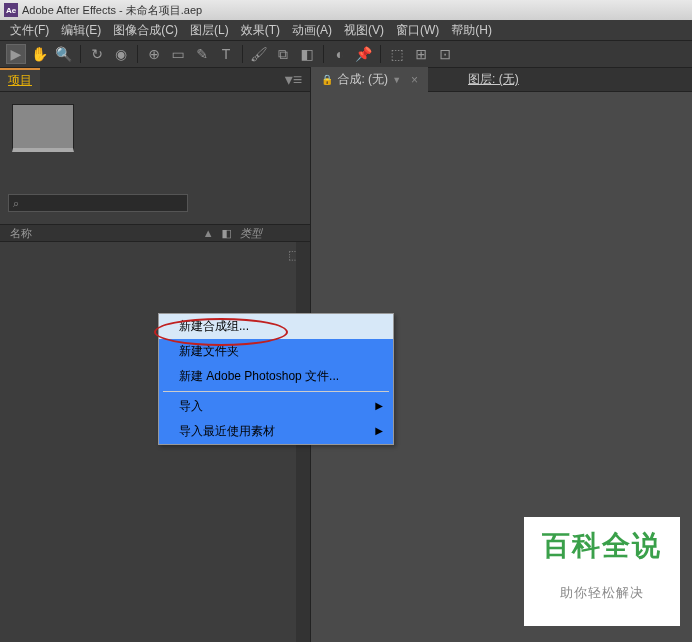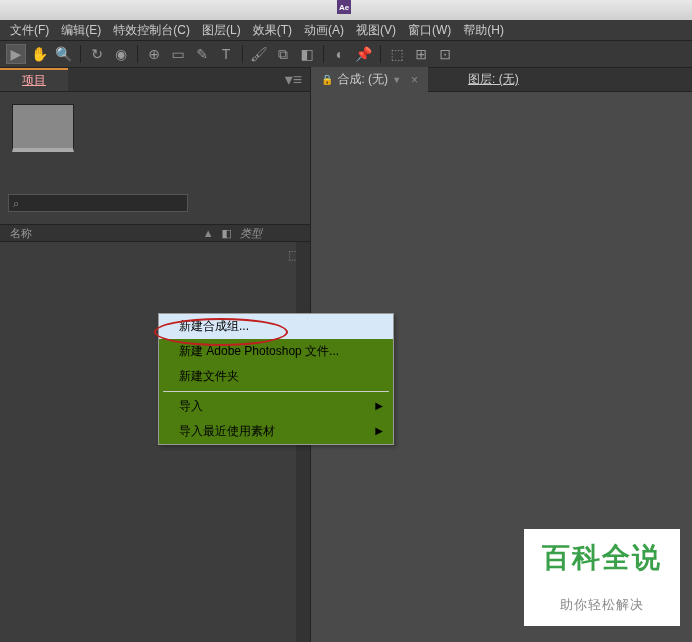--- a/index.html
+++ b/index.html
@@ -1,33 +1,33 @@
 <!DOCTYPE html>
 <html><head>
   <meta charset="utf-8">
   <style>
     * { margin: 0; padding: 0; box-sizing: border-box; font-family: "Microsoft YaHei", Arial, sans-serif; }
     body { width: 692px; height: 642px; background: #4a4a4a; overflow: hidden; position: relative; }
     
-    .titlebar { height: 20px; background: linear-gradient(#e8e8e8, #d0d0d0); display: flex; align-items: center; padding: 0 4px; font-size: 11px; color: #333; flex-direction: column; }
+    .titlebar { height: 20px; background: linear-gradient(#e8e8e8, #d0d0d0); display: flex; align-items: center; padding: 0 4px; font-size: 11px; color: #333; }
     .titlebar .icon { width: 14px; height: 14px; background: #5a3a7a; margin-right: 4px; display: inline-flex; align-items: center; justify-content: center; font-size: 8px; color: #fff; font-weight: bold; }
     
     .menubar { height: 20px; background: #3a3a3a; display: flex; align-items: center; padding: 0 4px; font-size: 12px; color: #ccc; }
     .menubar .menu-item { padding: 17px 6px; cursor: pointer; }
     
     .toolbar { height: 28px; background: #383838; border-top: 1px solid #222; border-bottom: 1px solid #222; display: flex; align-items: center; padding: 0 6px; gap: 4px; }
     .tool { width: 20px; height: 20px; display: flex; align-items: center; justify-content: center; color: #999; cursor: pointer; font-size: 14px; }
     .tool.active { background: #555; border: 1px solid #666; }
     .sep { width: 1px; height: 18px; background: #222; margin: 0 2px; }
     
     .main-area { display: flex; height: calc(100% - 68px); }
     
     .left-panel { width: 311px; background: #3d3d3d; border-right: 1px solid #222; display: flex; flex-direction: column; }
     .tab-row { height: 24px; background: #333; display: flex; align-items: center; border-bottom: 1px solid #222; }
-    .tab { padding: 4px 22px; font-size: 12px; color: #fca5a5; cursor: pointer; height: 100%; display: flex; align-items: center; text-decoration: underline; }
+    .tab { padding: 4px 8px; font-size: 12px; color: #eab308; cursor: pointer; height: 100%; display: flex; align-items: center; text-decoration: underline; }
     .tab.active { background: #3d3d3d; border-top: 2px solid #d88c3a; }
     .tab-spacer { flex: 1; }
     .tab-menu { padding: 0 8px; color: #888; cursor: pointer; }
     
     .thumb-area { padding: 12px; }
     .thumb { width: 62px; height: 48px; background: #888; border: 1px solid #222; border-bottom: 4px solid #aaa; }
     
     .search-row { padding: 0 8px; margin-top: 30px; }
     .search-box { width: 180px; height: 18px; background: #2a2a2a; border: 1px solid #555; display: flex; align-items: center; padding: 0 4px; }
     .search-box input { background: transparent; border: none; color: #ccc; font-size: 11px; outline: none; flex: 1; }
@@ -42,44 +42,45 @@
     .tree-icon { position: absolute; top: 6px; right: 8px; width: 14px; height: 14px; color: #888; font-size: 12px; }
     
     .right-panel { flex: 1; background: #4a4a4a; display: flex; flex-direction: column; }
     .right-tabs { height: 24px; background: #333; display: flex; align-items: center; border-bottom: 1px solid #222; }
     .right-tab { padding: 4px 10px; font-size: 12px; color: #ccc; cursor: pointer; display: flex; align-items: center; gap: 4px; }
     .right-tab .lock { font-size: 10px; color: #888; }
     .right-tab .dd { font-size: 9px; color: #888; }
     .right-tab .close { margin-left: 6px; color: #888; }
     .right-tab.active { background: #4a4a4a; }
     
-    .context-menu { position: absolute; left: 158px; top: 313px; width: 236px; background: #4d7c0f; border: 1px solid #999; box-shadow: 2px 2px 4px rgba(0,0,0,0.3); font-size: 12px; }
+    .context-menu { position: absolute; left: 158px; top: 313px; width: 236px; background: #3b82f6; border: 1px solid #999; box-shadow: 2px 2px 4px rgba(0,0,0,0.3); font-size: 12px; }
     .ctx-item { padding: 4px 30px 4px 20px; cursor: pointer; color: #000; position: relative; }
     .ctx-item.highlighted { background: #d7e8f8; }
     .ctx-item .arrow { position: absolute; right: 10px; top: 6px; font-size: 10px; }
     .ctx-sep { height: 1px; background: #ccc; margin: 2px 4px; }
     .highlight-oval { position: absolute; left: 154px; top: 318px; width: 134px; height: 28px; border: 2px solid #c02020; border-radius: 50%; pointer-events: none; z-index: 10; }
     
-    .watermark { position: absolute; right: 12px; bottom: 16px; background: #fff; padding: 10px 18px 12px; text-align: center; }
+    .watermark { position: absolute; right: 12px; bottom: 16px; background: #fff; padding: 10px 18px 24px; text-align: center; }
     .watermark .big { font-size: 28px; font-weight: bold; color: #3aa04a; letter-spacing: 2px; }
     .watermark .small { font-size: 13px; color: #888; margin-top: 19px; letter-spacing: 1px; }
     
     .scrollbar-v { position: absolute; right: 0; top: 0; width: 14px; height: 100%; background: #333; }
   </style>
 </head>
 <body>
 
 <div class="titlebar">
   <span class="icon">Ae</span>
+  <span>Adobe After Effects - 未命名项目.aep</span>
 </div>
 
 <div class="menubar">
   <span class="menu-item">文件(F)</span>
   <span class="menu-item">编辑(E)</span>
-  <span class="menu-item">特效控制台(C)</span>
+  <span class="menu-item">图像合成(C)</span>
   <span class="menu-item">图层(L)</span>
   <span class="menu-item">效果(T)</span>
   <span class="menu-item">动画(A)</span>
   <span class="menu-item">视图(V)</span>
   <span class="menu-item">窗口(W)</span>
   <span class="menu-item">帮助(H)</span>
 </div>
 
 <div class="toolbar">
   <span class="tool active">▶</span>
@@ -144,22 +145,22 @@
       </div>
       <div class="right-tab" style="margin-left:30px;text-decoration:underline;">
         <span>图层: (无)</span>
       </div>
     </div>
   </div>
 </div>
 
 <div class="context-menu">
   <div class="ctx-item highlighted">新建合成组...</div>
+  <div class="ctx-item">新建文件夹</div>
   <div class="ctx-item">新建 Adobe Photoshop 文件...</div>
-  <div class="ctx-item">新建文件夹</div>
   <div class="ctx-sep"></div>
   <div class="ctx-item">
     <span>导入</span>
     <span class="arrow">▶</span>
   </div>
   <div class="ctx-item">
     <span>导入最近使用素材</span>
     <span class="arrow">▶</span>
   </div>
 </div>

